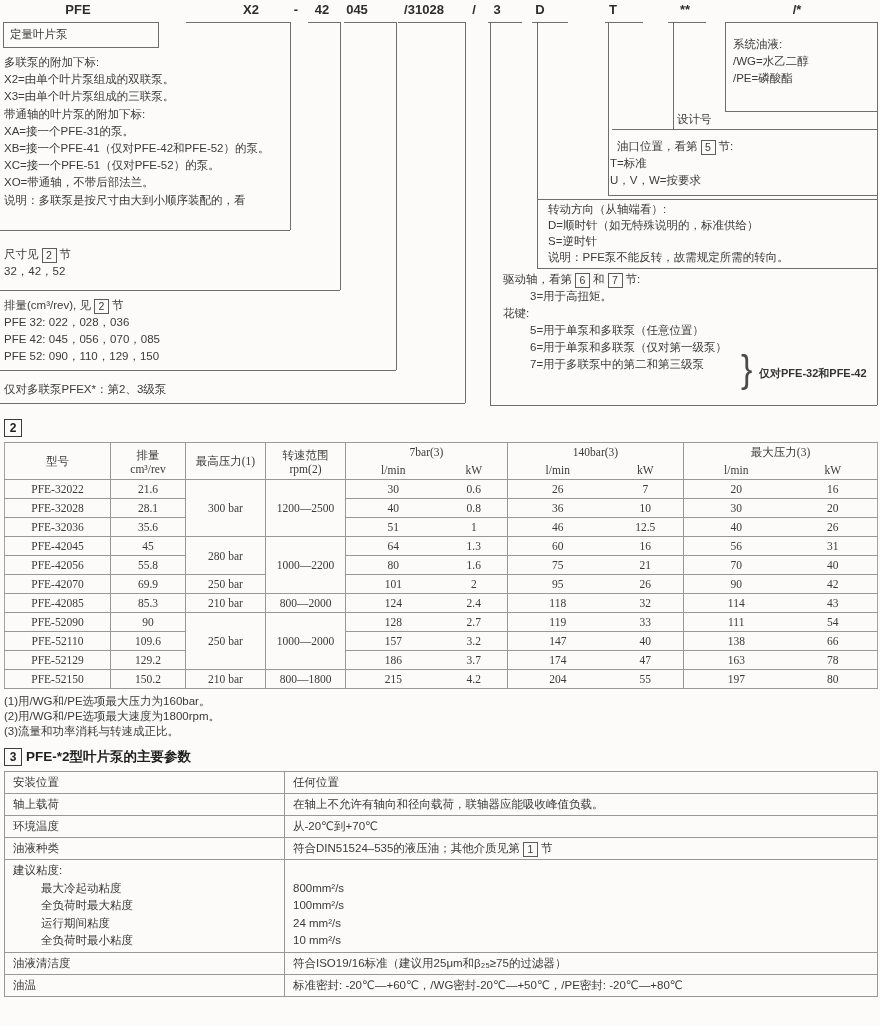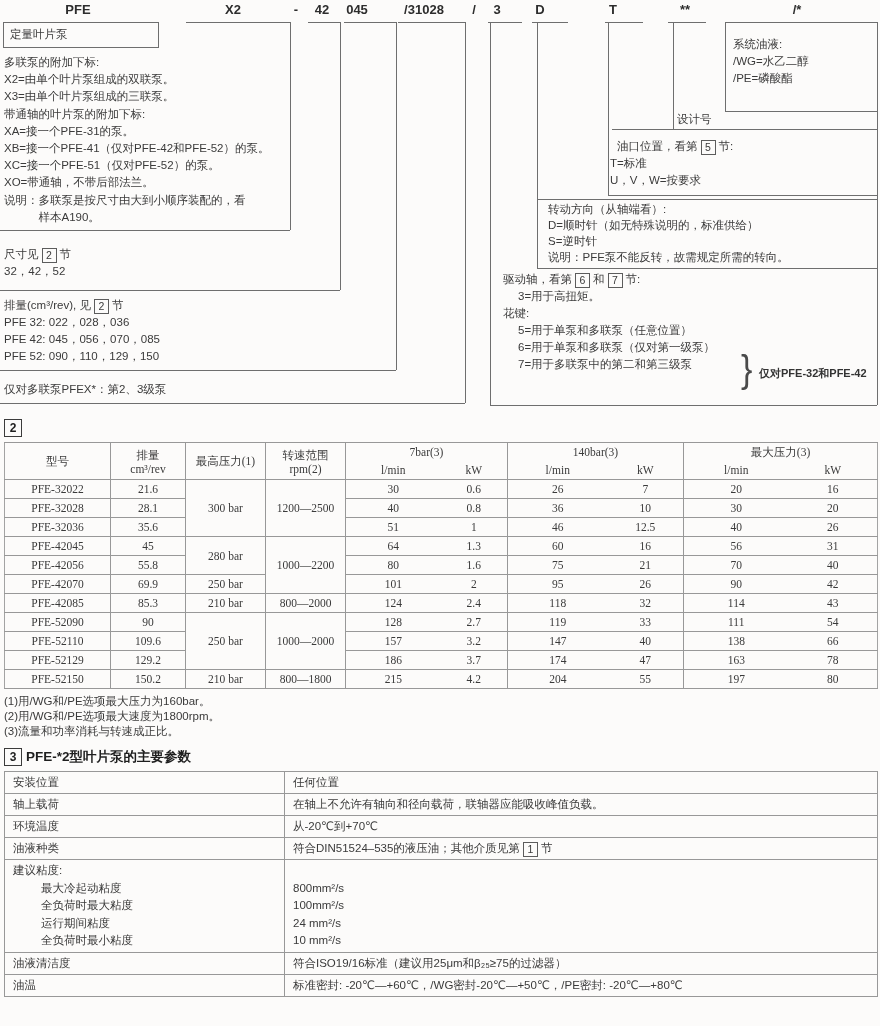--- a/index.html
+++ b/index.html
@@ -10,21 +10,21 @@
   .diagram{position:relative;width:880px;height:410px;}
   .code{position:absolute;top:2px;transform:translateX(-50%);font-weight:bold;
         font-size:13px;color:#2d2d2d;white-space:nowrap;}
   .hline{position:absolute;height:0;border-top:1px solid #6e6e6e;}
   .vline{position:absolute;width:0;border-left:1px solid #6e6e6e;}
   .dbox{position:absolute;border:1px solid #6e6e6e;background:transparent;}
   .blk{position:absolute;font-size:11.5px;line-height:17px;white-space:nowrap;color:#3a3a3a;}
   .blk div{white-space:nowrap;}
   .nbx{display:inline-block;min-width:11px;height:13px;line-height:13px;border:1px solid #5c5c5c;
        text-align:center;font-size:10.5px;margin:0 3px;padding:0 1px;vertical-align:-1px;}
-  .ind1{margin-left:15px;}
+  .ind1{margin-left:27px;}
   .brace{position:absolute;font-size:34px;font-weight:300;color:#4a4a4a;transform:scaleY(1.15);}
   .bnote{position:absolute;font-size:11px;font-weight:bold;color:#333;white-space:nowrap;}
   
   .sec-title{display:flex;align-items:center;margin:9px 0 5px 4px;font-weight:bold;
              font-size:13.5px;color:#1e1e1e;}
   .nbx2{display:inline-block;min-width:14px;height:16px;line-height:16px;border:1px solid #3b3b3b;
         text-align:center;font-size:12px;margin-right:4px;padding:0 1px;font-weight:bold;}
   
   #t1{border-collapse:collapse;table-layout:fixed;width:873px;margin-left:4px;
       font-size:11.5px;color:#3a3a3a;border:1px solid #a3a3a3;font-family:Liberation Serif, serif;}
@@ -43,21 +43,21 @@
   #t2 td div{line-height:17.5px;white-space:nowrap;}
 </style>
 </head>
 <body>
 
 <div class="page">
 
   <div class="diagram">
     <div id="code-row">
         <span class="code" style="left: 78px;">PFE</span>
-        <span class="code" style="left: 233px;">X2</span>
+        <span class="code" style="left: 251px;">X2</span>
         <span class="code" style="left: 296px;">-</span>
         <span class="code" style="left: 322px;">42</span>
         <span class="code" style="left: 357px;">045</span>
         <span class="code" style="left: 424px;">/31028</span>
         <span class="code" style="left: 474px;">/</span>
         <span class="code" style="left: 497px;">3</span>
         <span class="code" style="left: 540px;">D</span>
         <span class="code" style="left: 613px;">T</span>
         <span class="code" style="left: 685px;">**</span>
         <span class="code" style="left: 797px;">/*</span>
@@ -100,21 +100,20 @@
     <div class="blk" style="left:4px;top:54px;line-height:17.2px">
         <div>多联泵的附加下标:</div>
         <div>X2=由单个叶片泵组成的双联泵。</div>
         <div>X3=由单个叶片泵组成的三联泵。</div>
         <div>带通轴的叶片泵的附加下标:</div>
         <div>XA=接一个PFE-31的泵。</div>
         <div>XB=接一个PFE-41（仅对PFE-42和PFE-52）的泵。</div>
         <div>XC=接一个PFE-51（仅对PFE-52）的泵。</div>
         <div>XO=带通轴，不带后部法兰。</div>
         <div>说明：多联泵是按尺寸由大到小顺序装配的，看</div>
-        <div>　　　样本A190。</div>
       </div>
 
     <div class="blk" style="left:4px;top:246px">
       <div>尺寸见<span class="nbx">2</span>节</div>
       <div>32，42，52</div>
     </div>
 
     <div class="blk" style="left:4px;top:297px">
       <div>排量(cm³/rev), 见<span class="nbx">2</span>节</div>
       <div>

